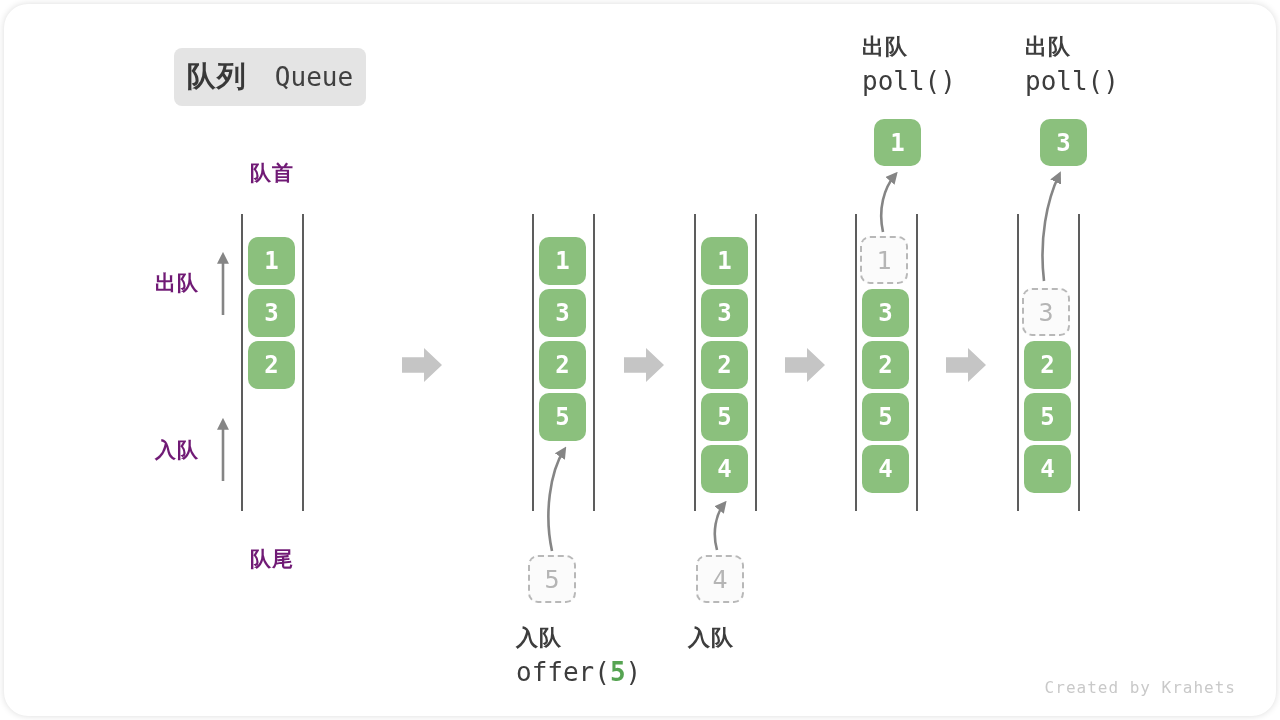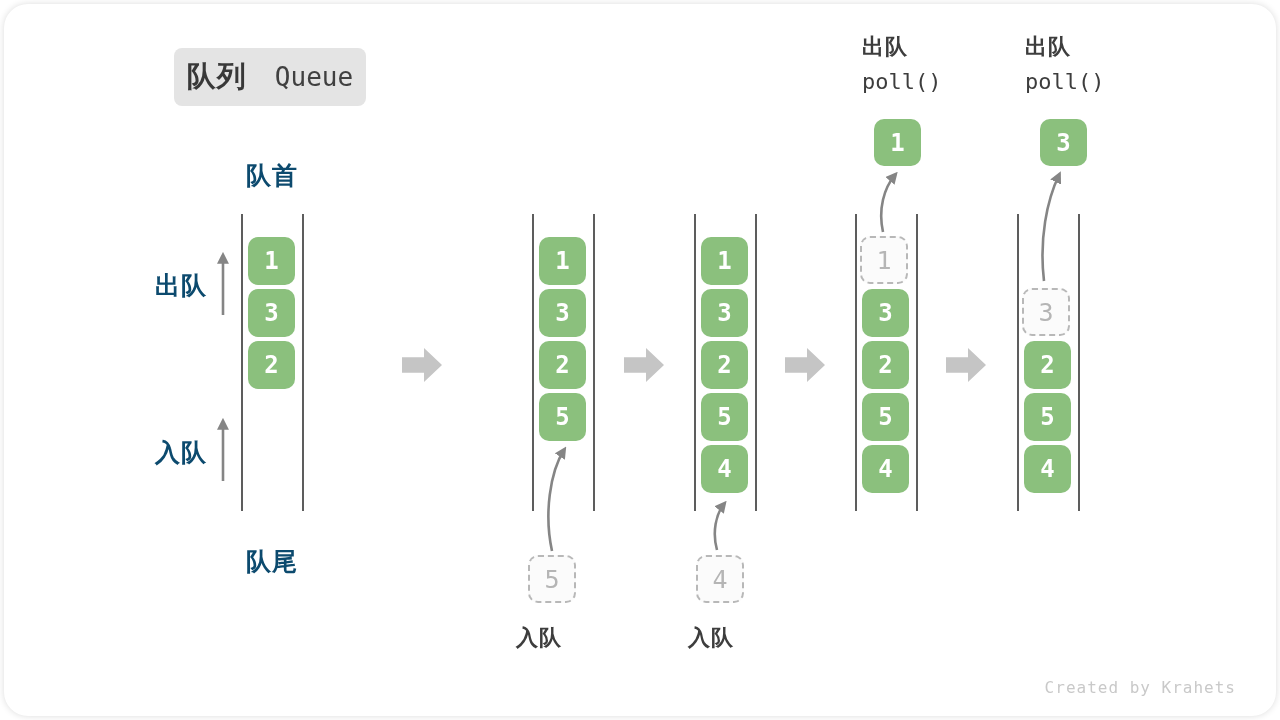--- a/index.html
+++ b/index.html
@@ -6,42 +6,42 @@
   .canvas{position:relative;width:1280px;height:720px;background:#fff;overflow:hidden;
           font-family:"Liberation Sans","DejaVu Sans",sans-serif;}
   .card{position:absolute;left:4px;top:4px;right:4px;bottom:4px;background:#ffffff;
         border-radius:24px;box-shadow:0 0 7px rgba(0,0,0,.14);}
 
   .title-box{position:absolute;left:170px;top:44px;width:192px;height:58px;background:#e4e4e4;
              border-radius:8px;display:flex;align-items:center;justify-content:center;gap:28px;}
   .title-zh{font-size:29px;font-weight:bold;color:#383838;letter-spacing:1px;}
   .title-en{font-family:"DejaVu Sans Mono","Liberation Mono",monospace;font-size:26px;color:#404040;}
 
-  .side-lbl{position:absolute;font-size:25px;font-weight:bold;color:#0c4a6e;letter-spacing:1px;}
+  .side-lbl{position:absolute;font-size:21px;font-weight:bold;color:#701a75;letter-spacing:1px;}
   .front-lbl{left:237px;top:155px;width:62px;text-align:center;}
   .rear-lbl{left:237px;top:541px;width:62px;text-align:center;}
   .deq-lbl{left:151px;top:265px;}
   .enq-lbl{left:151px;top:432px;}
 
   .wall{position:absolute;top:210px;width:1.5px;height:297px;background:#5d5d5d;}
 
   .cell{position:absolute;width:47px;height:48px;border-radius:10px;
         background:var(--cell-green,#8bc07d);color:#fff;
         font-family:"DejaVu Sans Mono","Liberation Mono",monospace;font-size:24px;font-weight:bold;
         display:flex;align-items:center;justify-content:center;}
   .cell.poll-out{width:47px;height:47px;}
 
   .ghost{position:absolute;width:44px;height:44px;border:2px dashed #b8b8b8;border-radius:10px;
          background:#fbfbfb;color:#b5b5b5;
          font-family:"DejaVu Sans Mono","Liberation Mono",monospace;font-size:25px;
          display:flex;align-items:center;justify-content:center;}
 
   .op-label{position:absolute;line-height:35px;}
   .op-zh{font-size:22px;font-weight:600;color:#3d3d3d;letter-spacing:1px;}
-  .op-code{font-family:"DejaVu Sans Mono","Liberation Mono",monospace;font-size:22px;color:#3d3d3d;}
+  .op-code{font-family:"DejaVu Sans Mono","Liberation Mono",monospace;font-size:26px;color:#3d3d3d;}
   .op-arg{color:var(--accent-green,#56a452);font-weight:bold;}
 
   .block-arrow{position:absolute;width:40px;height:34px;background:var(--arrow-gray,#c5c5c5);
                clip-path:polygon(0% 27%,55% 27%,55% 0%,100% 50%,55% 100%,55% 73%,0% 73%);}
 
   .arrow-layer{position:absolute;left:0;top:0;width:1280px;height:720px;pointer-events:none;}
 
   .watermark{position:absolute;right:40px;top:674px;
              font-family:"DejaVu Sans Mono","Liberation Mono",monospace;
              font-size:16px;color:#c9c9c9;letter-spacing:1px;}
@@ -111,20 +111,21 @@
       <div class="op-zh">出队</div>
       <div class="op-code">poll()</div>
     </div>
     <div class="op-label" style="left:1021px;top:25px">
       <div class="op-zh">出队</div>
       <div class="op-code">poll()</div>
     </div>
 
     <div class="op-label" style="left:512px;top:616px">
       <div class="op-zh">入队</div>
+      <div class="op-code"><span>offer(</span><span class="op-arg">5</span><span>)</span></div>
     </div>
     <div class="op-label" style="left:684px;top:616px">
       <div class="op-zh">入队</div>
     </div>
 
     <svg class="arrow-layer" viewBox="0 0 1280 720">
       <defs>
         <marker id="ah" viewBox="0 0 10 10" refX="6.5" refY="5" markerWidth="4.6" markerHeight="4.6" orient="auto-start-reverse">
           <path d="M0,0 L10,5 L0,10 z" fill="#858585"></path>
         </marker>

